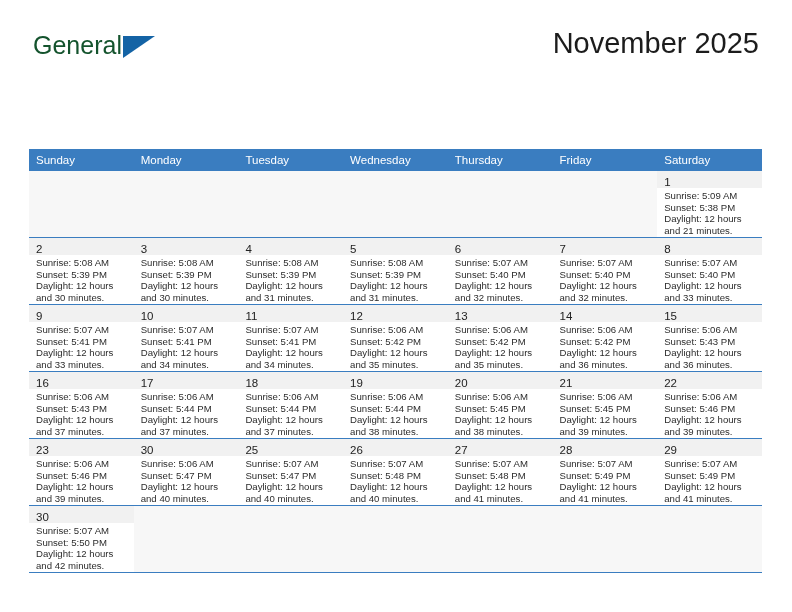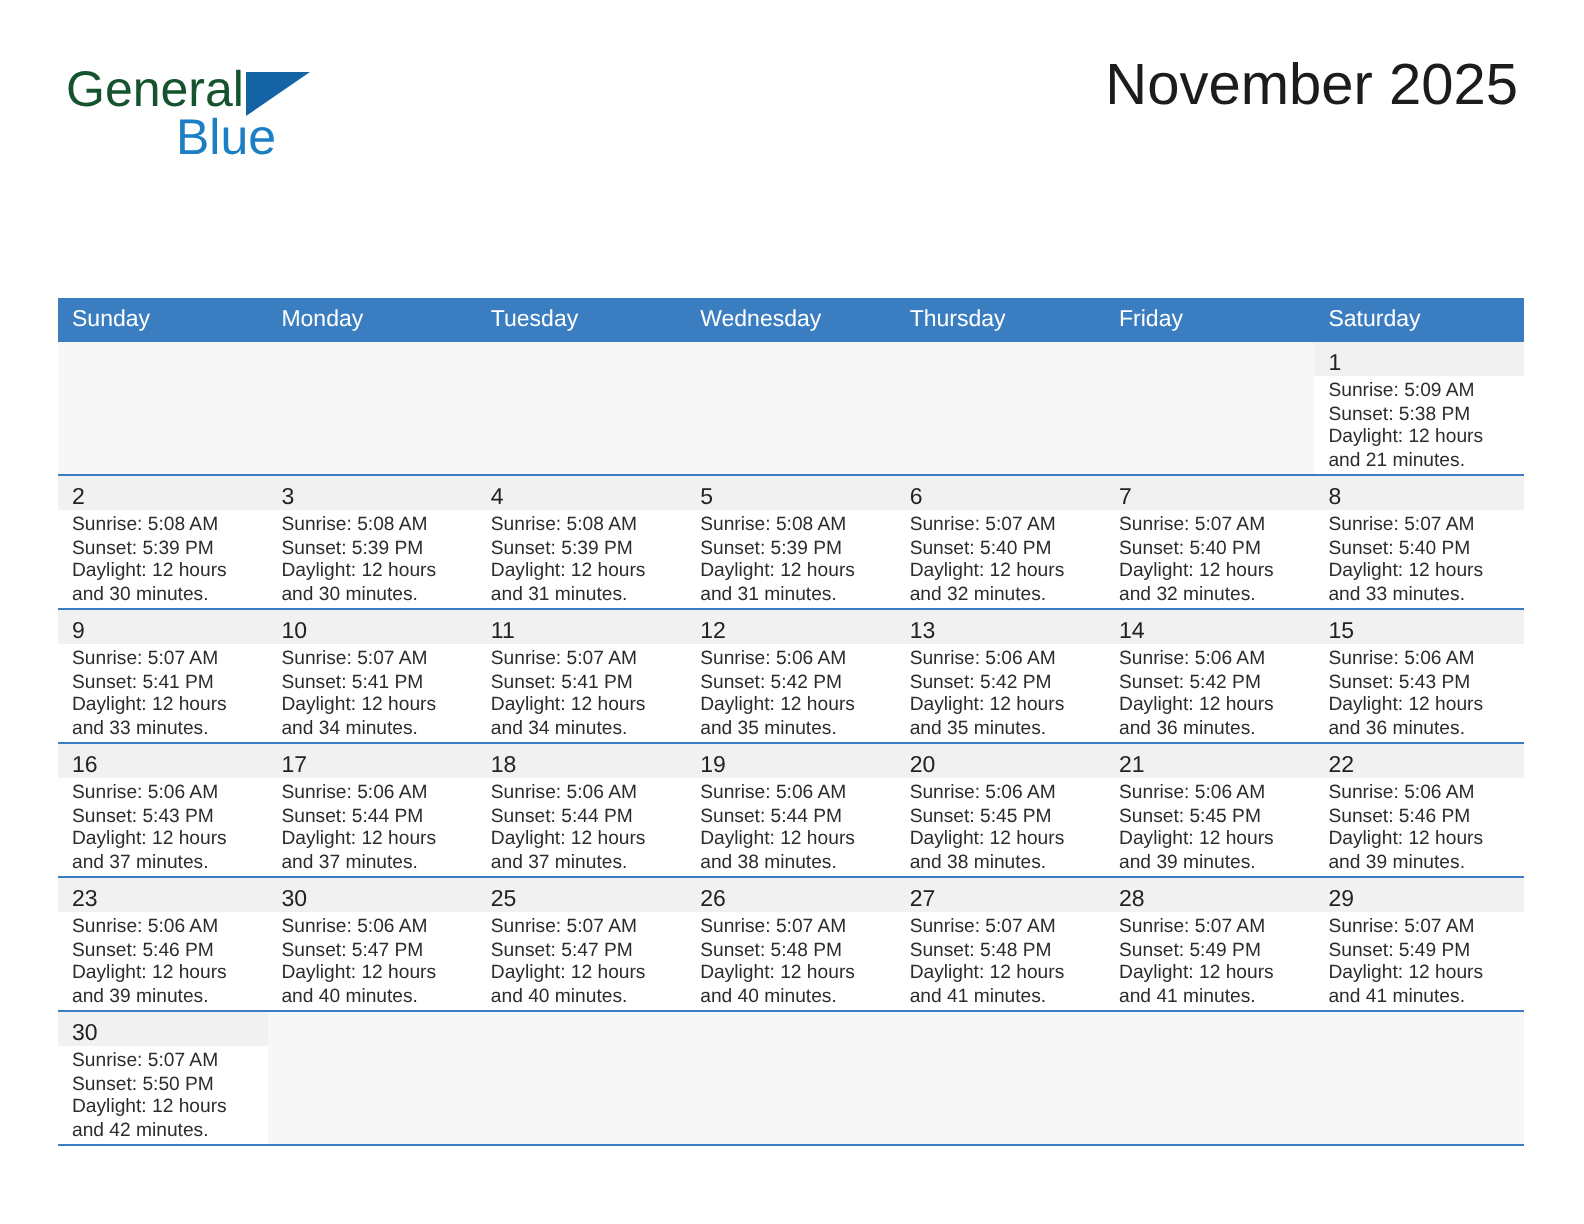--- a/index.html
+++ b/index.html
@@ -146,21 +146,20 @@
 </style>
 </head>
 <body>
 
 <div class="page">
 
   <div class="header">
     <div class="brand">
       <span class="brand-line1">General</span>
       <span class="brand-triangle"></span>
-      <span class="brand-line2">Blue</span>
     </div>
     <div class="title-block">
       <h1 class="cal-title">November 2025</h1>
     </div>
   </div>
 
   <table class="calendar">
     <thead>
       <tr>
         <th>Sunday</th>

